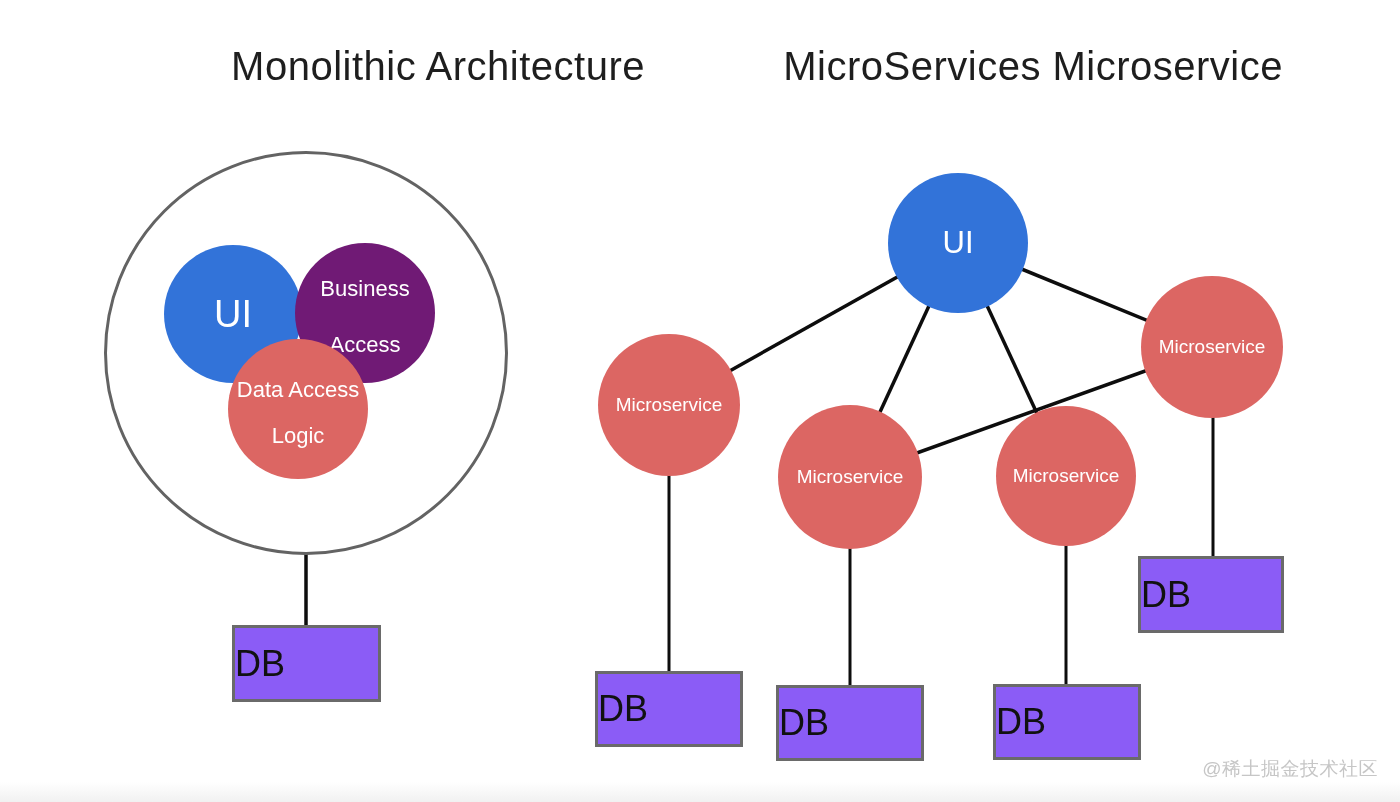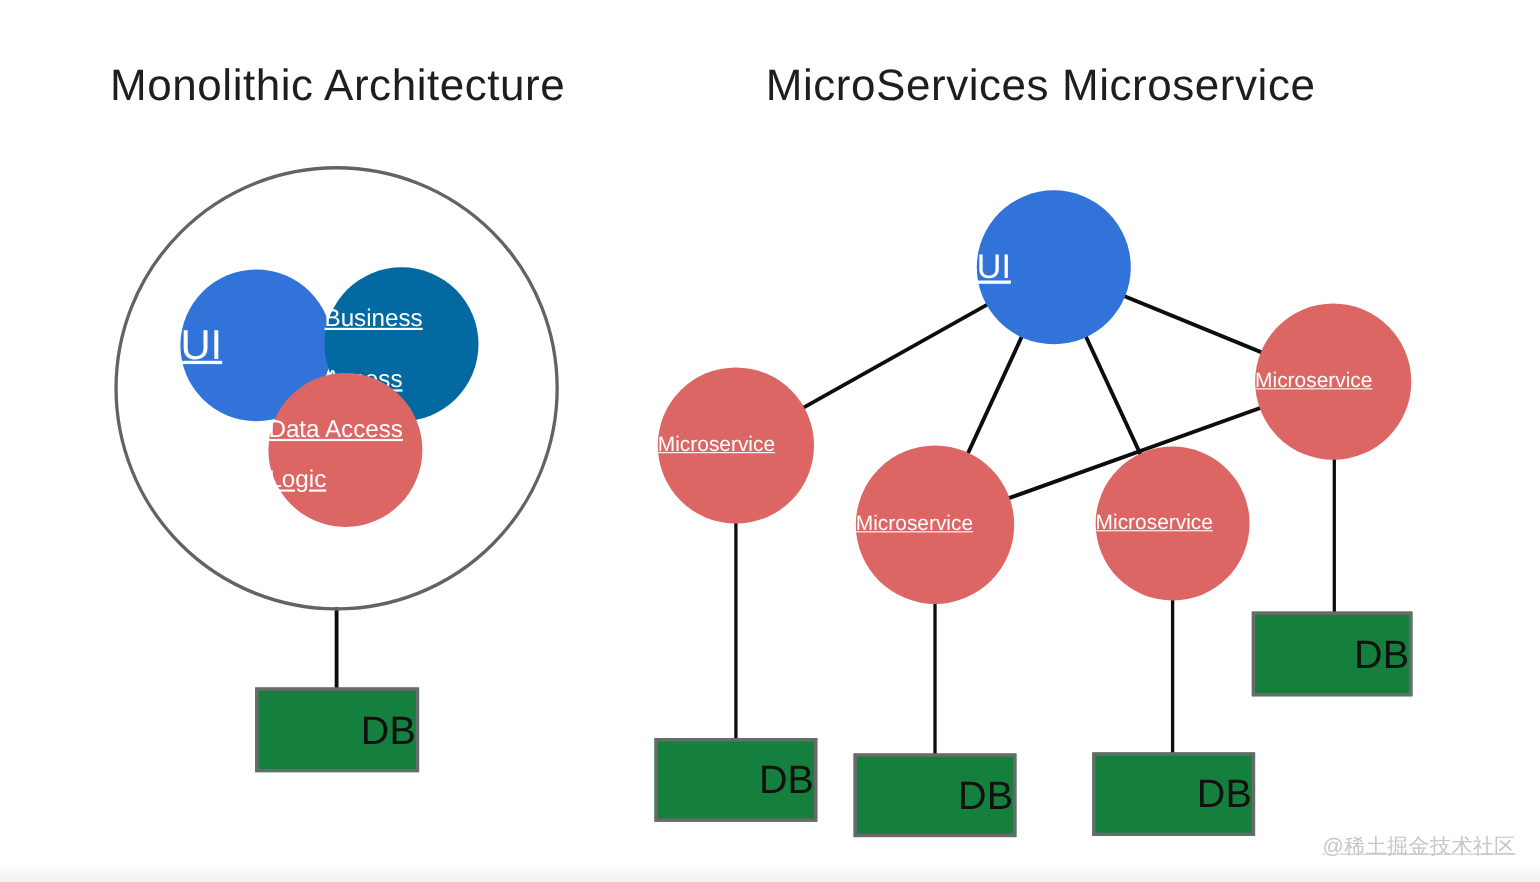--- a/index.html
+++ b/index.html
@@ -16,88 +16,87 @@
     background: #ffffff;
   }
   .edges-layer {
     position: absolute;
     left: 0; top: 0;
     width: 1400px; height: 802px;
     z-index: 1;
   }
   .diagram-title {
     position: absolute;
-    top: 56px;
+    top: 44px;
     font-size: 40px;
     color: #1e1e1e;
-    text-align: center;
+    text-align: right;
     letter-spacing: 0.5px;
     z-index: 3;
     white-space: nowrap;
+    margin-left: 31px;
   }
   .title-left  { left: 0;     width: 614px; }
   .title-right { left: 640px; width: 612px; }
 
   .circle {
     position: absolute;
     border-radius: 50%;
     display: flex;
     flex-direction: column;
-    align-items: flex-start;
+    align-items: center;
     justify-content: center;
     color: #ffffff;
     z-index: 2;
     text-align: center;
-    text-decoration: underline;
   }
   .mono-outline {
     position: absolute;
     left: 104px; top: 151px;
     width: 404px; height: 404px;
     border: 3px solid #636363;
     border-radius: 50%;
     background: transparent;
     z-index: 1;
   }
   .mono-ui     { left: 164px; top: 245px; width: 138px; height: 138px; font-size: 38px; }
   .mono-biz    { left: 295px; top: 243px; width: 140px; height: 140px; font-size: 22px; gap: 30px; padding-top: 8px; }
-  .mono-dal    { left: 244px; top: 339px; width: 140px; height: 140px; font-size: 22px; gap: 20px; padding-top: 8px; }
+  .mono-dal    { left: 228px; top: 339px; width: 140px; height: 140px; font-size: 22px; gap: 20px; padding-top: 8px; }
 
   .ms-ui  { left: 888px;  top: 173px; width: 140px; height: 140px; font-size: 31px; }
   .ms-1   { left: 598px;  top: 334px; width: 142px; height: 142px; font-size: 19px; }
   .ms-2   { left: 778px;  top: 405px; width: 144px; height: 144px; font-size: 19px; }
   .ms-3   { left: 996px;  top: 406px; width: 140px; height: 140px; font-size: 19px; }
   .ms-4   { left: 1141px; top: 276px; width: 142px; height: 142px; font-size: 19px; }
 
   .db-box {
     position: absolute;
-    background: #15803d;
+    background: #8b5cf6;
     border: 3px solid #6a6a6a;
     display: flex;
     align-items: center;
-    justify-content: flex-end;
+    justify-content: flex-start;
     font-size: 36px;
     color: #111111;
     z-index: 2;
   }
   .db-mono { left: 232px;  top: 625px; width: 149px; height: 77px; }
   .db-1    { left: 595px;  top: 671px; width: 148px; height: 76px; }
   .db-2    { left: 776px;  top: 685px; width: 148px; height: 76px; }
   .db-3    { left: 993px;  top: 684px; width: 148px; height: 76px; }
   .db-4    { left: 1138px; top: 556px; width: 146px; height: 77px; }
 
   .watermark {
     position: absolute;
     right: 22px;
     top: 756px;
     font-size: 19px;
     color: #c6c6c6;
     z-index: 4;
     letter-spacing: 0.5px;
-    text-decoration: underline;
   }
   .bottom-fade {
     position: absolute;
     left: 0; right: 0; bottom: 0;
     height: 20px;
     background: linear-gradient(to bottom, rgba(241,241,241,0), #f1f1f1);
     z-index: 0;
   }
 </style>
 </head>
@@ -123,21 +122,21 @@
   </svg>
 
   <div class="diagram-title title-left">Monolithic Architecture</div>
   <div class="diagram-title title-right">MicroServices Microservice</div>
 
   <div class="mono-outline"></div>
 
   <div class="circle mono-ui" style="background-color: rgb(50, 115, 217);">
     <span>UI</span>
   </div>
-  <div class="circle mono-biz" style="background-color: #0369a1;">
+  <div class="circle mono-biz" style="background-color: #701a75;">
     <span>Business</span>
     <span>Access</span>
   </div>
   <div class="circle mono-dal" style="background-color: rgb(220, 102, 99);">
     <span>Data Access</span>
     <span>Logic</span>
   </div>
   <div class="db-box db-mono">
     <span>DB</span>
   </div>

